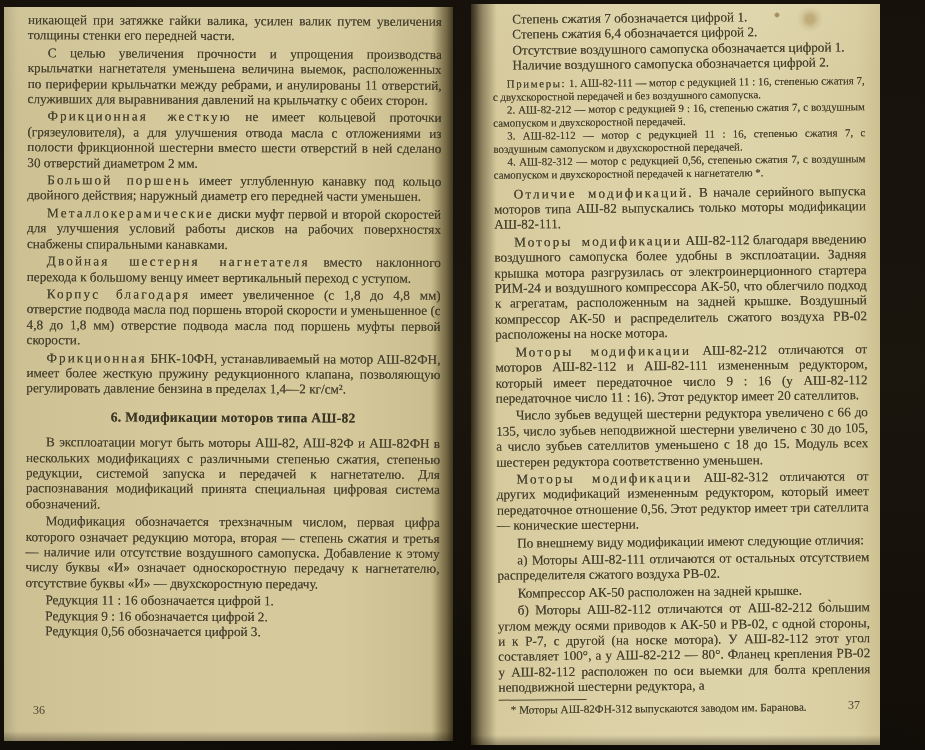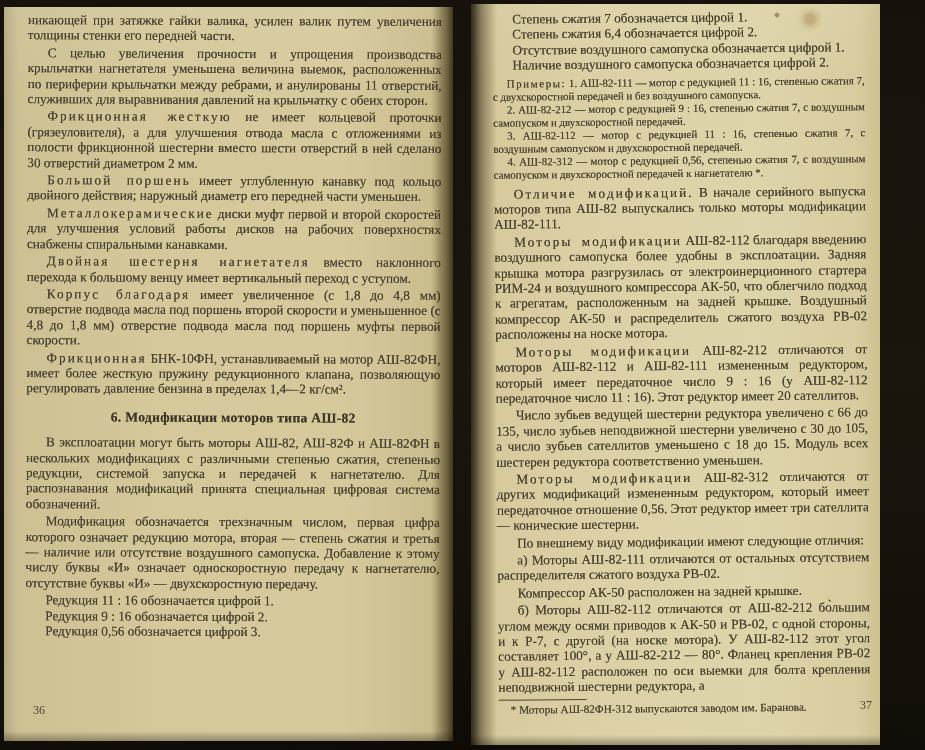--- a/index.html
+++ b/index.html
@@ -36,21 +36,21 @@
     margin:13px 0 10px;letter-spacing:0.3px;text-indent:0;}
   .examples{font-size:10.9px;line-height:13px;margin:4px 0 5px;}
   .examples p{margin:0;}
   .examples .ind{text-indent:14px;}
   .lead-sm{letter-spacing:1.6px;word-spacing:2px;}
   .footnote-rule{width:88px;height:0;border-top:1.2px solid rgba(58,51,33,0.9);
     margin:4px 0 3px;}
   .footnote{font-size:11.2px;line-height:13px;text-align:left;text-indent:12px;}
   .pagenum{position:absolute;font-size:12px;color:#4a4431;z-index:3;}
   .pagenum-left{left:29px;bottom:23px;}
-  .pagenum-right{right:8px;bottom:32px;}
+  .pagenum-right{right:20px;bottom:32px;}
 </style>
 </head>
 <body>
 
 <div class="spread">
 
   <div class="page left">
     <div class="content rot-l">
       <p class="para noind">никающей при затяжке гайки валика, усилен валик путем увеличения толщины стенки его передней части.</p>
       <p class="para ind">С целью увеличения прочности и упрощения производства крыльчатки нагнетателя уменьшена величина выемок, расположенных по периферии крыльчатки между ребрами, и анулированы 11 отверстий, служивших для выравнивания давлений на крыльчатку с обеих сторон.</p>

